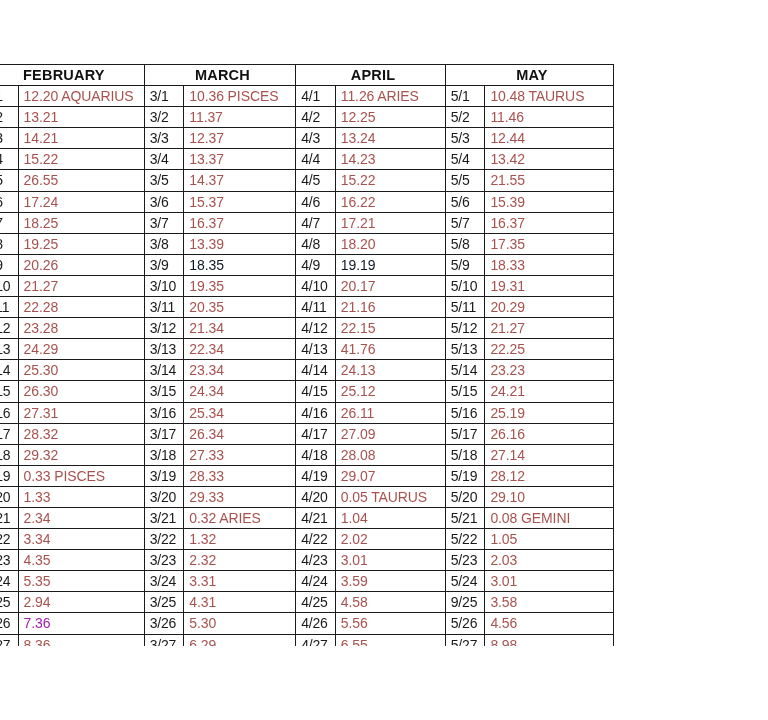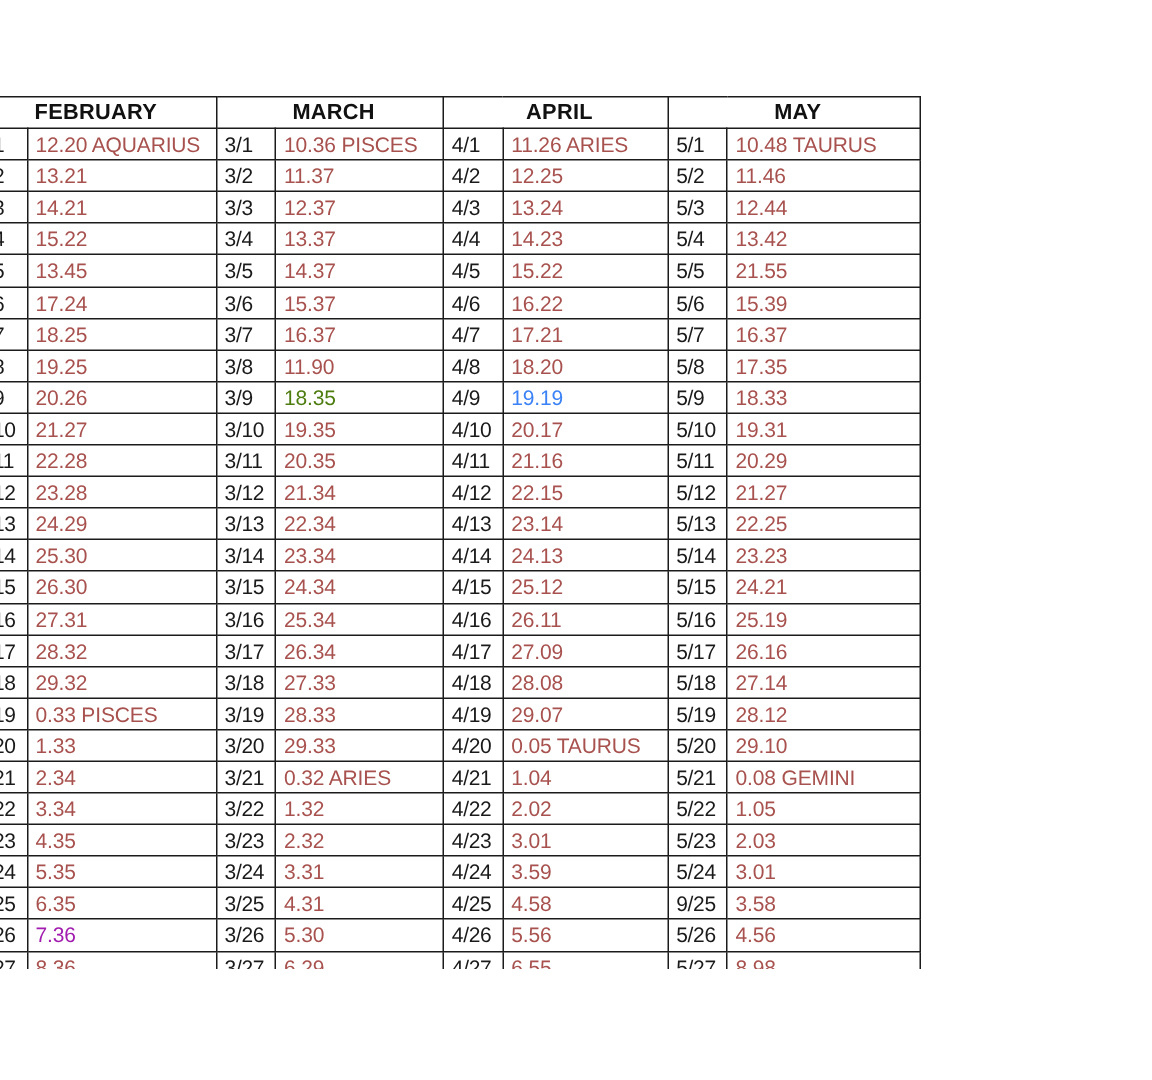--- a/index.html
+++ b/index.html
@@ -127,21 +127,21 @@
             <td class="value-cell" style="color:#a8524f">15.22</td>
             <td class="date-cell">3/4</td>
             <td class="value-cell" style="color:#a8524f">13.37</td>
             <td class="date-cell">4/4</td>
             <td class="value-cell" style="color:#a8524f">14.23</td>
             <td class="date-cell">5/4</td>
             <td class="value-cell" style="color:#a8524f">13.42</td>
           </tr>
           <tr class="data-row">
             <td class="date-cell">2/5</td>
-            <td class="value-cell" style="color:#a8524f">13.45</td>
+            <td class="value-cell" style="color:#a8524f">26.55</td>
             <td class="date-cell">3/5</td>
             <td class="value-cell" style="color:#a8524f">14.37</td>
             <td class="date-cell">4/5</td>
             <td class="value-cell" style="color:#a8524f">15.22</td>
             <td class="date-cell">5/5</td>
             <td class="value-cell" style="color:#a8524f">21.55</td>
           </tr>
           <tr class="data-row">
             <td class="date-cell">2/6</td>
             <td class="value-cell" style="color:#a8524f">17.24</td>
@@ -159,33 +159,33 @@
             <td class="value-cell" style="color:#a8524f">16.37</td>
             <td class="date-cell">4/7</td>
             <td class="value-cell" style="color:#a8524f">17.21</td>
             <td class="date-cell">5/7</td>
             <td class="value-cell" style="color:#a8524f">16.37</td>
           </tr>
           <tr class="data-row">
             <td class="date-cell">2/8</td>
             <td class="value-cell" style="color:#a8524f">19.25</td>
             <td class="date-cell">3/8</td>
-            <td class="value-cell" style="color:#a8524f">11.90</td>
+            <td class="value-cell" style="color:#a8524f">13.39</td>
             <td class="date-cell">4/8</td>
             <td class="value-cell" style="color:#a8524f">18.20</td>
             <td class="date-cell">5/8</td>
             <td class="value-cell" style="color:#a8524f">17.35</td>
           </tr>
           <tr class="data-row">
             <td class="date-cell">2/9</td>
             <td class="value-cell" style="color:#a8524f">20.26</td>
             <td class="date-cell">3/9</td>
-            <td class="value-cell" style="color:#4d7c0f">18.35</td>
+            <td class="value-cell" style="color:#0f172a">18.35</td>
             <td class="date-cell">4/9</td>
-            <td class="value-cell" style="color:#3b82f6">19.19</td>
+            <td class="value-cell" style="color:#0f172a">19.19</td>
             <td class="date-cell">5/9</td>
             <td class="value-cell" style="color:#a8524f">18.33</td>
           </tr>
           <tr class="data-row">
             <td class="date-cell">2/10</td>
             <td class="value-cell" style="color:#a8524f">21.27</td>
             <td class="date-cell">3/10</td>
             <td class="value-cell" style="color:#a8524f">19.35</td>
             <td class="date-cell">4/10</td>
             <td class="value-cell" style="color:#a8524f">20.17</td>
@@ -211,21 +211,21 @@
             <td class="value-cell" style="color:#a8524f">22.15</td>
             <td class="date-cell">5/12</td>
             <td class="value-cell" style="color:#a8524f">21.27</td>
           </tr>
           <tr class="data-row">
             <td class="date-cell">2/13</td>
             <td class="value-cell" style="color:#a8524f">24.29</td>
             <td class="date-cell">3/13</td>
             <td class="value-cell" style="color:#a8524f">22.34</td>
             <td class="date-cell">4/13</td>
-            <td class="value-cell" style="color:#a8524f">23.14</td>
+            <td class="value-cell" style="color:#a8524f">41.76</td>
             <td class="date-cell">5/13</td>
             <td class="value-cell" style="color:#a8524f">22.25</td>
           </tr>
           <tr class="data-row">
             <td class="date-cell">2/14</td>
             <td class="value-cell" style="color:#a8524f">25.30</td>
             <td class="date-cell">3/14</td>
             <td class="value-cell" style="color:#a8524f">23.34</td>
             <td class="date-cell">4/14</td>
             <td class="value-cell" style="color:#a8524f">24.13</td>
@@ -327,21 +327,21 @@
             <td class="value-cell" style="color:#a8524f">5.35</td>
             <td class="date-cell">3/24</td>
             <td class="value-cell" style="color:#a8524f">3.31</td>
             <td class="date-cell">4/24</td>
             <td class="value-cell" style="color:#a8524f">3.59</td>
             <td class="date-cell">5/24</td>
             <td class="value-cell" style="color:#a8524f">3.01</td>
           </tr>
           <tr class="data-row">
             <td class="date-cell">2/25</td>
-            <td class="value-cell" style="color:#a8524f">6.35</td>
+            <td class="value-cell" style="color:#a8524f">2.94</td>
             <td class="date-cell">3/25</td>
             <td class="value-cell" style="color:#a8524f">4.31</td>
             <td class="date-cell">4/25</td>
             <td class="value-cell" style="color:#a8524f">4.58</td>
             <td class="date-cell">9/25</td>
             <td class="value-cell" style="color:#a8524f">3.58</td>
           </tr>
           <tr class="data-row">
             <td class="date-cell">2/26</td>
             <td class="value-cell" style="color:#a21caf">7.36</td>

